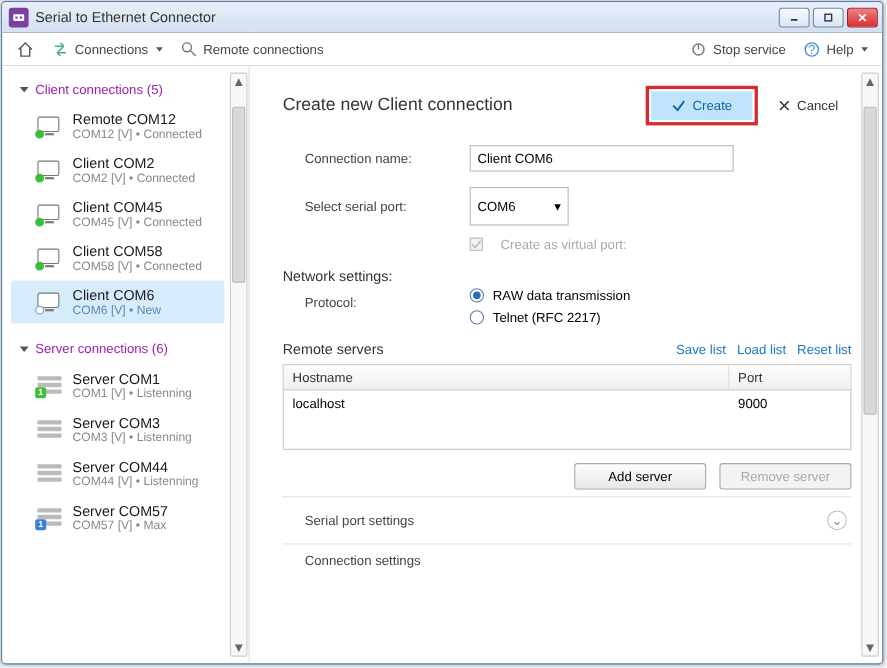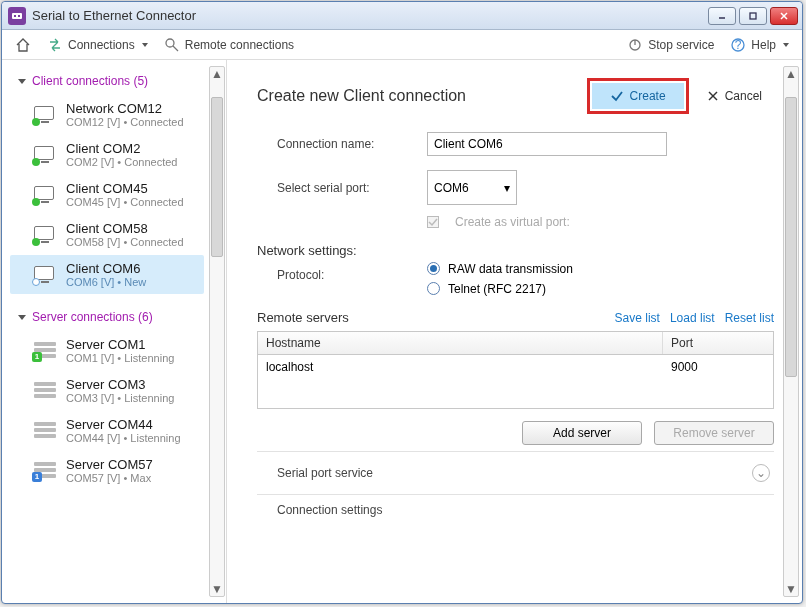--- a/index.html
+++ b/index.html
@@ -166,21 +166,21 @@
         <span>Client connections (5)</span>
       </div>
 
       <div class="conn-item">
         <div class="conn-icon">
             <div class="mon"></div>
             <div class="base"></div>
             <div class="dot green"></div>
           </div>
         <div class="conn-txt">
-            <div class="name">Network COM12</div>
+            <div class="name">Remote COM12</div>
             <div class="sub">COM12 [V] • Connected</div>
           </div>
       </div>
       <div class="conn-item">
         <div class="conn-icon">
             <div class="mon"></div>
             <div class="base"></div>
             <div class="dot green"></div>
           </div>
         <div class="conn-txt">
@@ -353,21 +353,21 @@
       <div class="btn-row">
         <div class="btn">
             <span>Add server</span>
           </div>
         <div class="btn disabled">
             <span>Remove server</span>
           </div>
       </div>
 
       <div class="expando">
-        <span>Serial port service</span>
+        <span>Serial port settings</span>
         <span class="exp-icon">⌄</span>
       </div>
       <div class="sep">
         <span>Connection settings</span>
       </div>
 
       <div class="main-scroll">
         <div class="arr">▲</div>
         <div class="thumb"></div>
         <div class="arr bot">▼</div>

